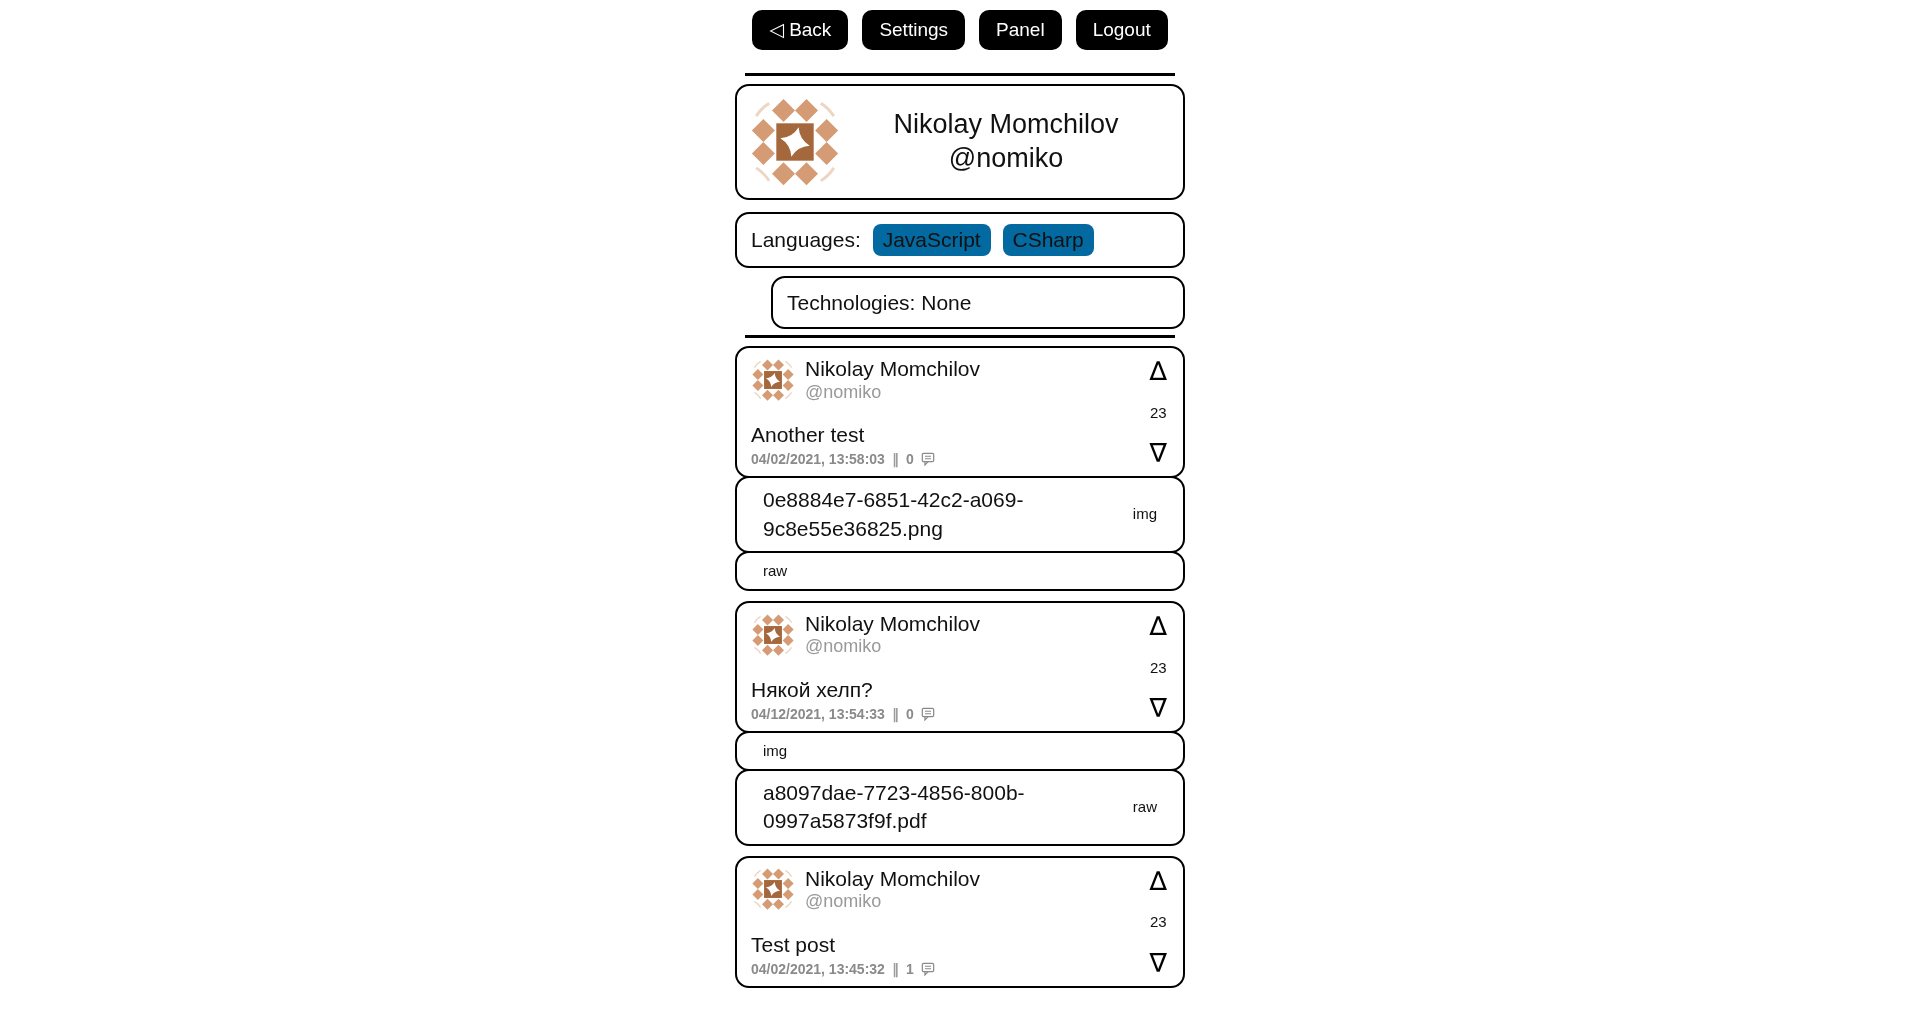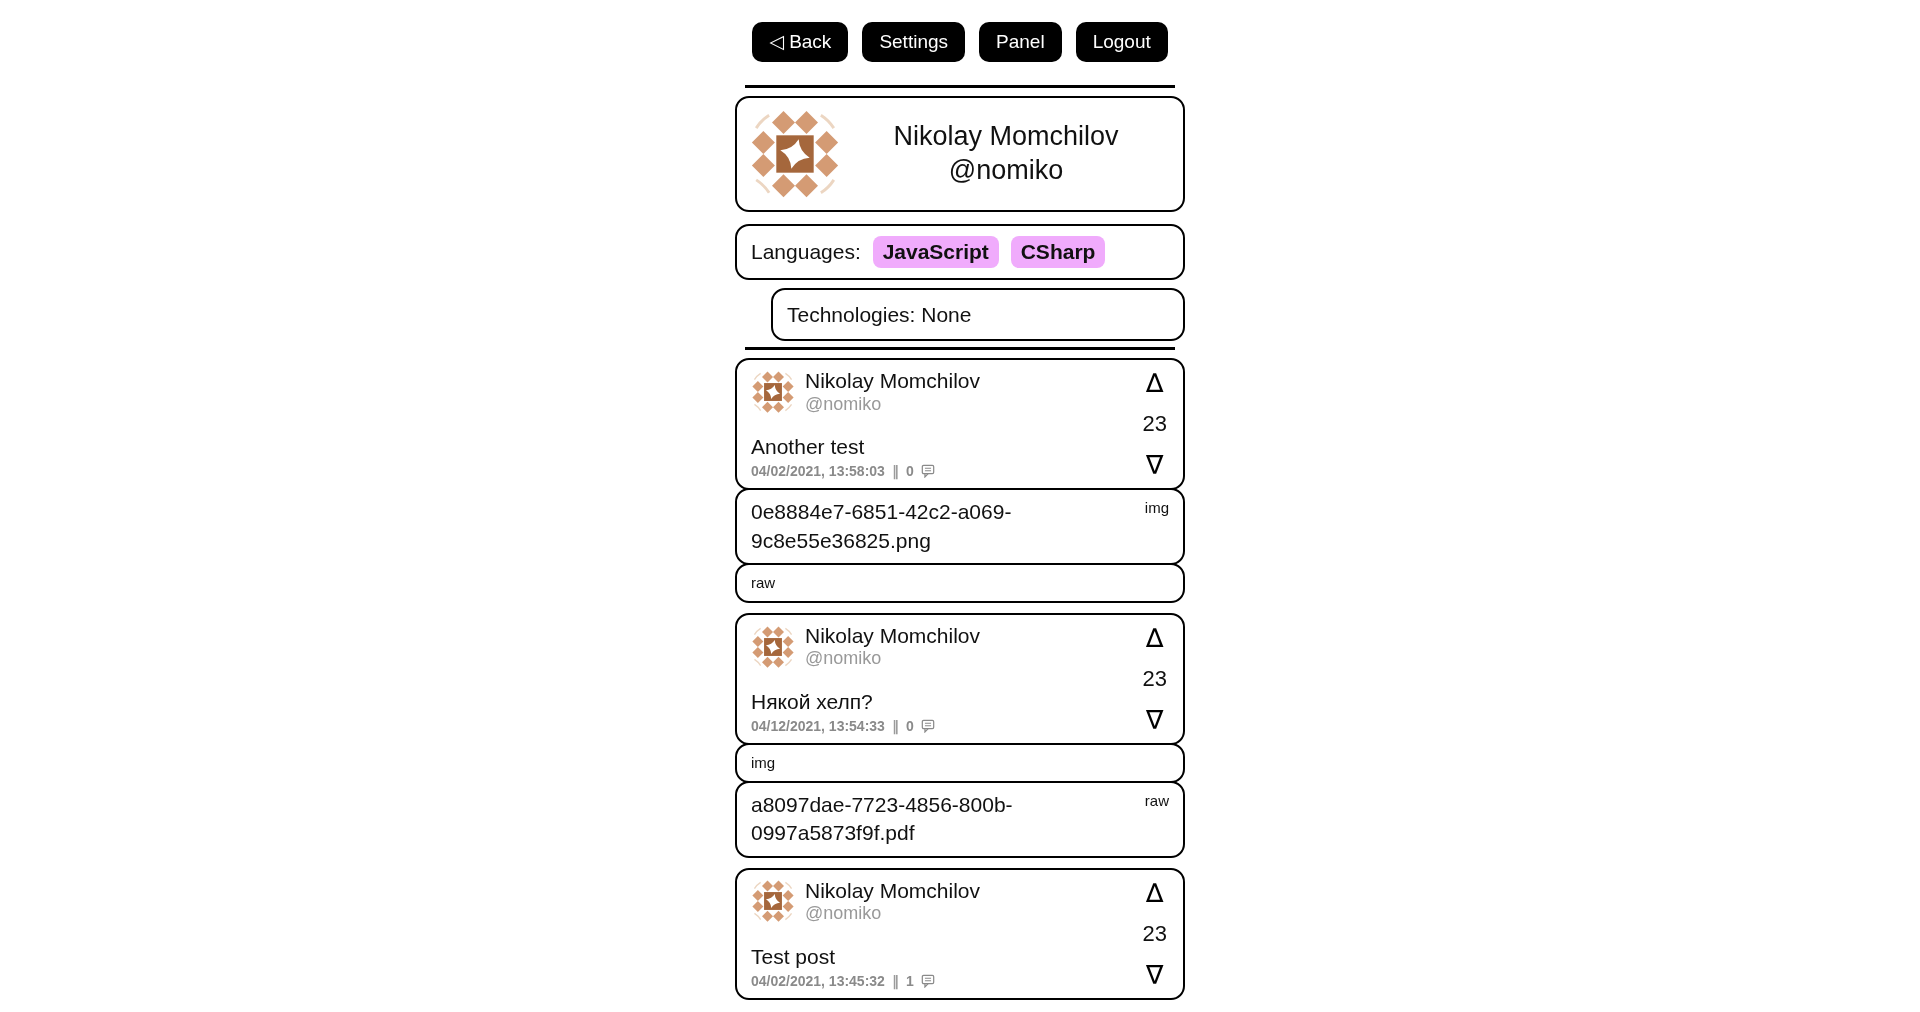--- a/index.html
+++ b/index.html
@@ -2,21 +2,21 @@
 <html><head>
 <meta charset="utf-8">
 <style>
   * { box-sizing: border-box; margin: 0; padding: 0; }
   html, body { width: 1920px; height: 1012px; overflow: hidden; background: #ffffff; }
   body { font-family: "Liberation Sans", sans-serif; color: #111; }
 
   .page { width: 450px; margin: 0 auto; }
 
   
-  .topbar { display: flex; justify-content: center; gap: 14px; padding-top: 22px; }
+  .topbar { display: flex; justify-content: center; gap: 14px; padding-top: 10px; }
   .nav-btn {
     background: #000; color: #fff; border: none; border-radius: 10px;
     padding: 8px 17px; font-size: 19px; font-family: "Liberation Sans", sans-serif;
     cursor: pointer; line-height: 1.25; white-space: nowrap;
   }
   .glyph { font-family: "DejaVu Sans", sans-serif; }
 
   hr.divider { border: 0; border-top: 3px solid #000; }
   .divider-top { margin: 23px 10px 8px; }
   .divider-mid { margin: 6px 10px 8px; }
@@ -29,22 +29,22 @@
   .avatar-lg svg { width: 92px; height: 92px; display: block; }
   .avatar-sm svg { width: 44px; height: 44px; display: block; }
   .profile-names { flex: 1; text-align: center; }
   .profile-name { font-size: 27px; line-height: 1.25; }
   .profile-handle { font-size: 27px; line-height: 1.25; }
 
   .info-card { padding: 10px 14px; font-size: 21px; line-height: 1.4; }
   .lang-card { margin-top: 12px; }
   .tech-card { margin-top: 8px; margin-left: 36px; }
   .tag {
-    background: #f0abfc; border-radius: 8px; padding: 3px 10px; margin-left: 6px;
-    display: inline-block; line-height: 1.25; font-weight: bold;
+    background: #0369a1; border-radius: 8px; padding: 3px 10px; margin-left: 6px;
+    display: inline-block; line-height: 1.25;
   }
 
   
   .post { margin-top: 10px; }
   .post:first-of-type { margin-top: 0; }
   .pbox { border: 2px solid #000; border-radius: 14px; background: #fff; }
   .pbox + .pbox { margin-top: -2px; }
 
   .post-header { position: relative; padding: 8px 14px 9px; cursor: pointer; }
   .post-top { display: flex; align-items: center; gap: 10px; }
@@ -57,23 +57,23 @@
   .comment-icon svg { display: block; }
 
   .vote-col {
     position: absolute; top: 10px; bottom: 10px; right: 16px;
     display: flex; flex-direction: column; justify-content: space-between; align-items: center;
   }
   .vote-btn {
     background: none; border: none; padding: 0; cursor: pointer;
     font-size: 26px; line-height: 1; color: #000;
   }
-  .vote-count { font-size: 22px; line-height: 1; }
-
-  .attachment { padding: 8px 14px; display: flex; justify-content: space-between; cursor: pointer; }
+  .vote-count { font-size: 15px; line-height: 1; }
+
+  .attachment { padding: 8px 26px; display: flex; justify-content: space-between; cursor: pointer; align-items: center; }
   .att-name { font-size: 21px; line-height: 1.35; max-width: 73%; overflow-wrap: break-word; }
   .att-type { font-size: 15px; line-height: 1.35; }
 </style>
 </head>
 <body>
 
 <div class="page">
 
   <nav class="topbar">
     <button class="nav-btn">

